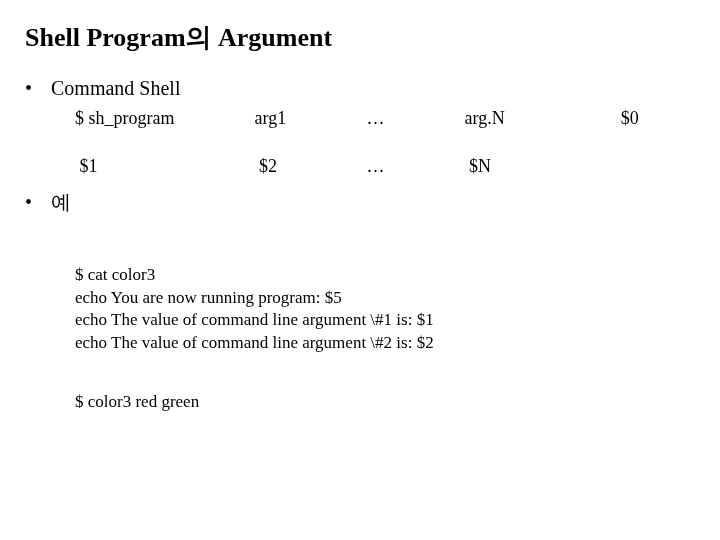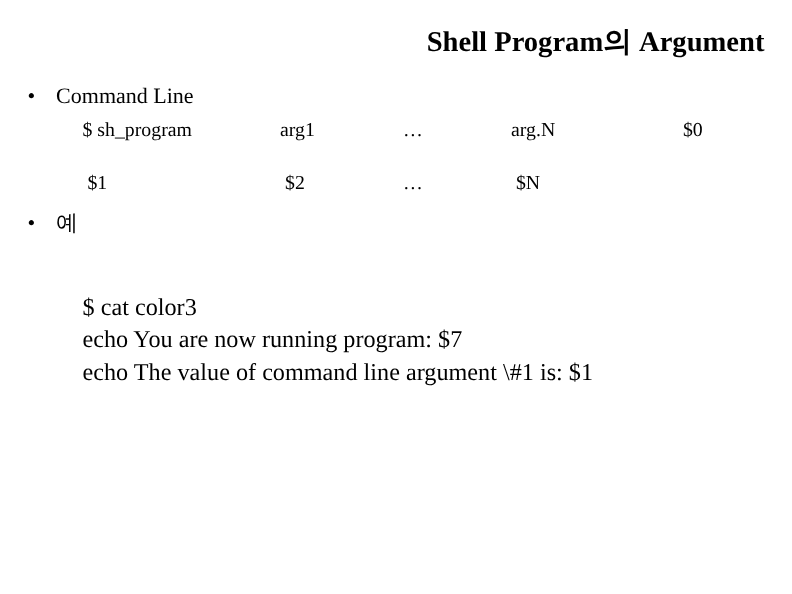--- a/index.html
+++ b/index.html
@@ -9,21 +9,20 @@
       height: 540px;
       box-sizing: border-box;
       font-family: "Times New Roman", Times, serif;
       background: #fff;
       color: #000;
     }
     .title {
       font-size: 26px;
       font-weight: bold;
       margin: 0 0 22px 0;
-      text-align: right;
     }
     .bullet-row {
       display: flex;
       align-items: baseline;
       font-size: 20px;
       margin-bottom: 6px;
     }
     .bullet {
       width: 26px;
       display: inline-block;
@@ -40,39 +39,39 @@
       column-gap: 18px;
       row-gap: 2px;
       gap: 24px;
     }
     .arg-table span {
       text-align: left;
       white-space: pre;
     }
     .ex-indent {
       margin-left: 50px;
-      font-size: 22px;
+      font-size: 17px;
       line-height: 1.35;
       margin-top: 48px;
     }
     .ex-indent div {
       white-space: nowrap;
     }
     .vgap {
       height: 18px;
     }
   </style>
 </head>
 <body>
 
 <div class="title">Shell Program의 Argument</div>
 
 <div class="bullet-row">
   <span class="bullet">•</span>
-  <span>Command Line</span>
+  <span>Command Shell</span>
 </div>
 <div class="indent-block">
   <div class="arg-table">
     <span>$ sh_program</span>
     <span>arg1</span>
     <span>…</span>
     <span>arg.N</span>
     <span>        $0</span>
     <span> $1</span>
     <span> $2</span>
@@ -80,17 +79,19 @@
     <span> $N</span>
   </div>
 </div>
 
 <div class="bullet-row">
   <span class="bullet">•</span>
   <span>예</span>
 </div>
 <div class="ex-indent">
   <div>$ cat color3</div>
-  <div>echo You are now running program: $7</div>
+  <div>echo You are now running program: $5</div>
   <div>echo The value of command line argument \#1 is: $1</div>
+  <div>echo The value of command line argument \#2 is: $2</div>
   <div class="vgap"></div>
   <div class="vgap"></div>
+  <div>$ color3 red green</div>
 </div>
 
 </body></html>

